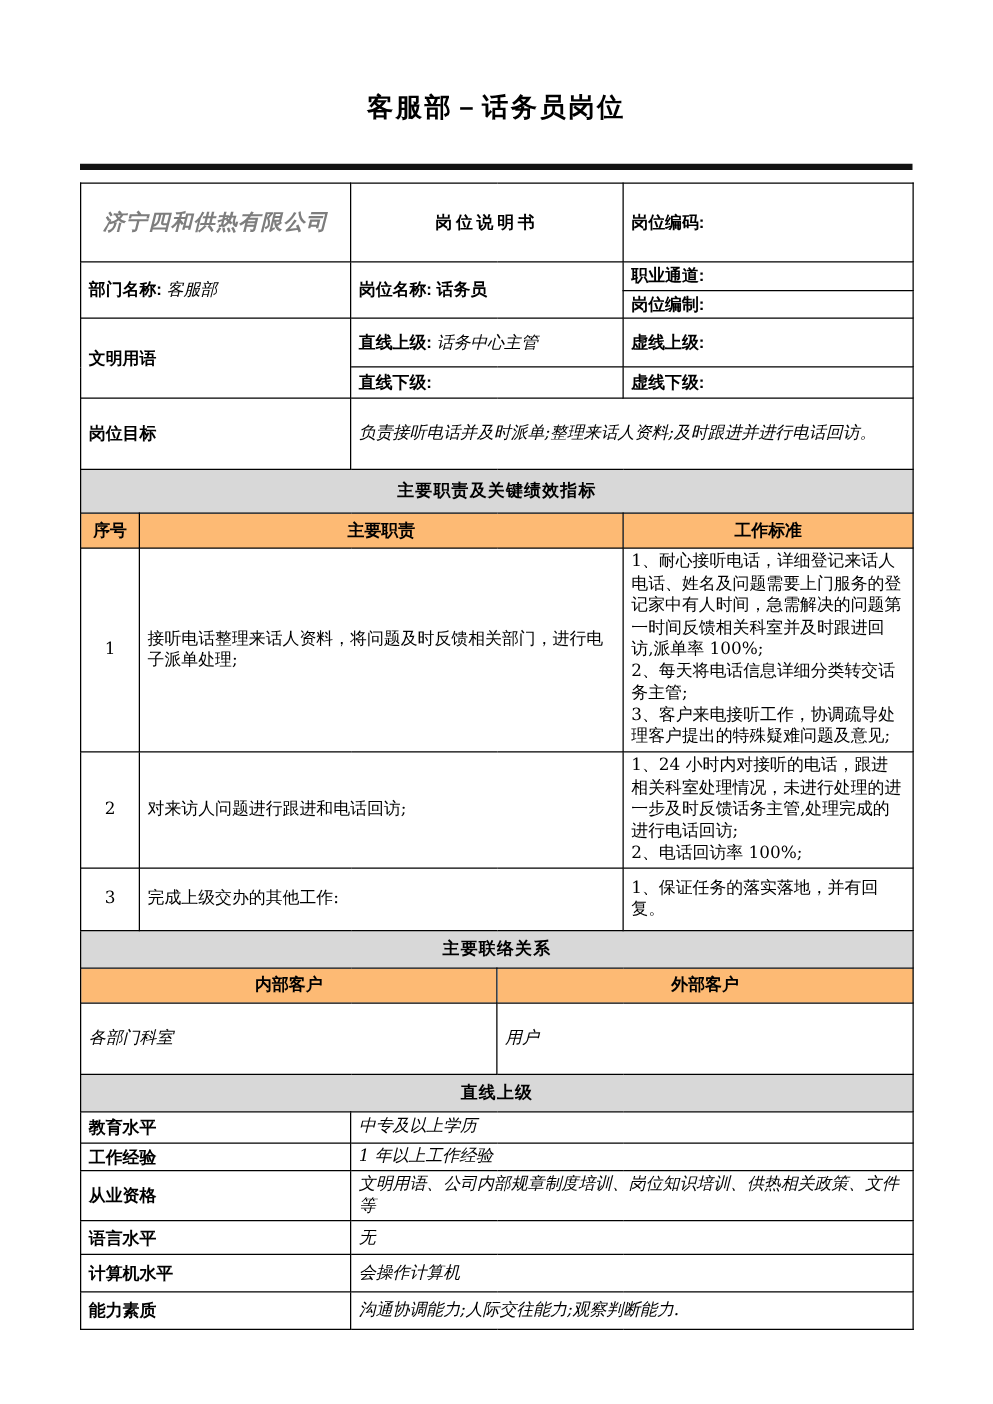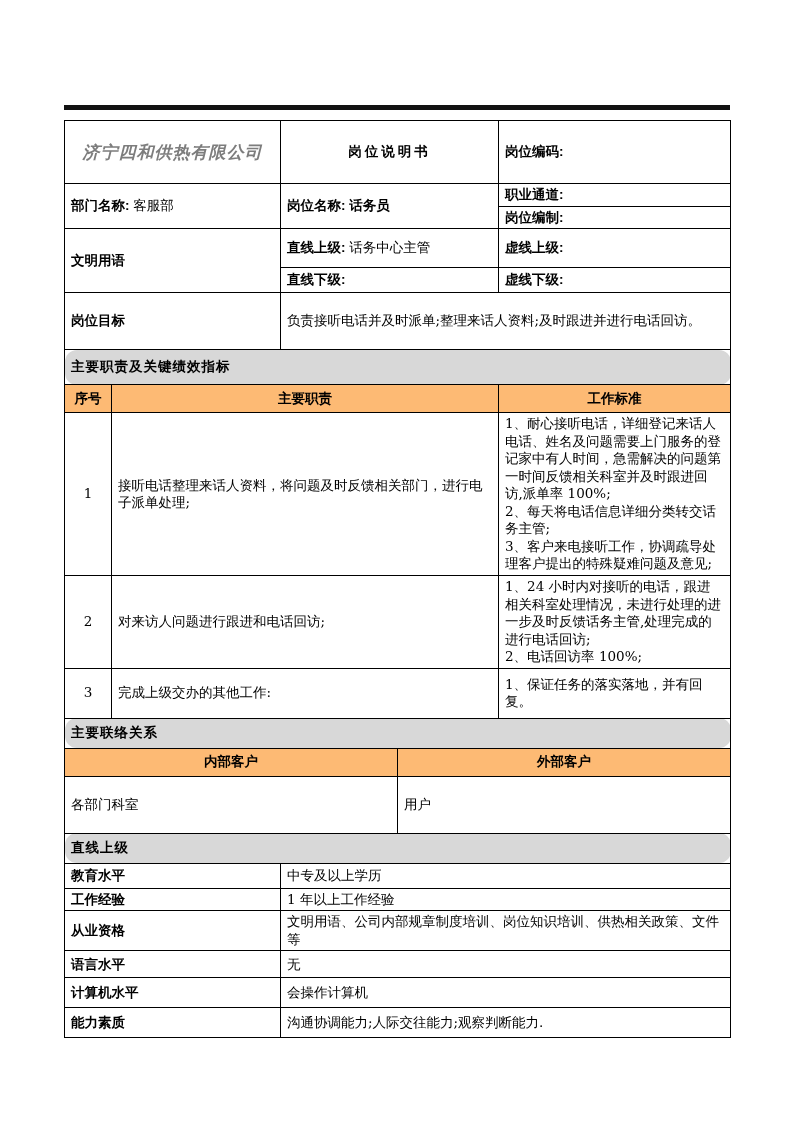--- a/index.html
+++ b/index.html
@@ -17,25 +17,24 @@
   }
   table.jd {
     border-collapse:collapse; table-layout:fixed; width:666px;
     margin:10px 0 0 64px;
   }
   table.jd td {
     border:1px solid #000; padding:2px 6px; font-size:13.5px;
     vertical-align:middle; overflow:hidden; line-height:1.3;
   }
   .lbl { font-weight:bold; font-family:"Liberation Sans", sans-serif; }
-  .val { font-family:"DejaVu Serif", serif; }
+  .val { font-family:"DejaVu Serif", serif;font-style:italic; }
   td.sec {
-    background:#d8d8d8; text-align:left; font-weight:bold; font-size:14px;
+    background:#d8d8d8; text-align:center; font-weight:bold; font-size:14px;
     letter-spacing:1px;
-    border-radius:12px;
   }
   td.colhead { background:#fdba74; text-align:center; font-weight:bold; }
   td.num { text-align:center; font-family:"DejaVu Serif", serif; }
   td.duty { font-family:"DejaVu Serif", serif; padding-left:9px; }
   td.standard {
     font-family:"DejaVu Serif", serif; white-space:pre-line;
     vertical-align:top; padding:2px 5px; line-height:1.28; font-size:13.2px;
   }
   td.company-cell { text-align:center;margin-left:10px; }
   .company {
@@ -48,20 +47,21 @@
   .page-num {
     text-align:center; font-family:"DejaVu Serif", serif; font-size:13px;
     margin-top:12px;
   }
 </style>
 </head>
 <body>
 
 <div class="page">
 
+  <div class="doc-title">客服部－话务员岗位</div>
   <div class="title-rule"></div>
 
   <table class="jd">
     <colgroup>
       <col style="width:47px">
         <col style="width:169px">
         <col style="width:117px">
         <col style="width:101px">
         <col style="width:232px">
     </colgroup>

